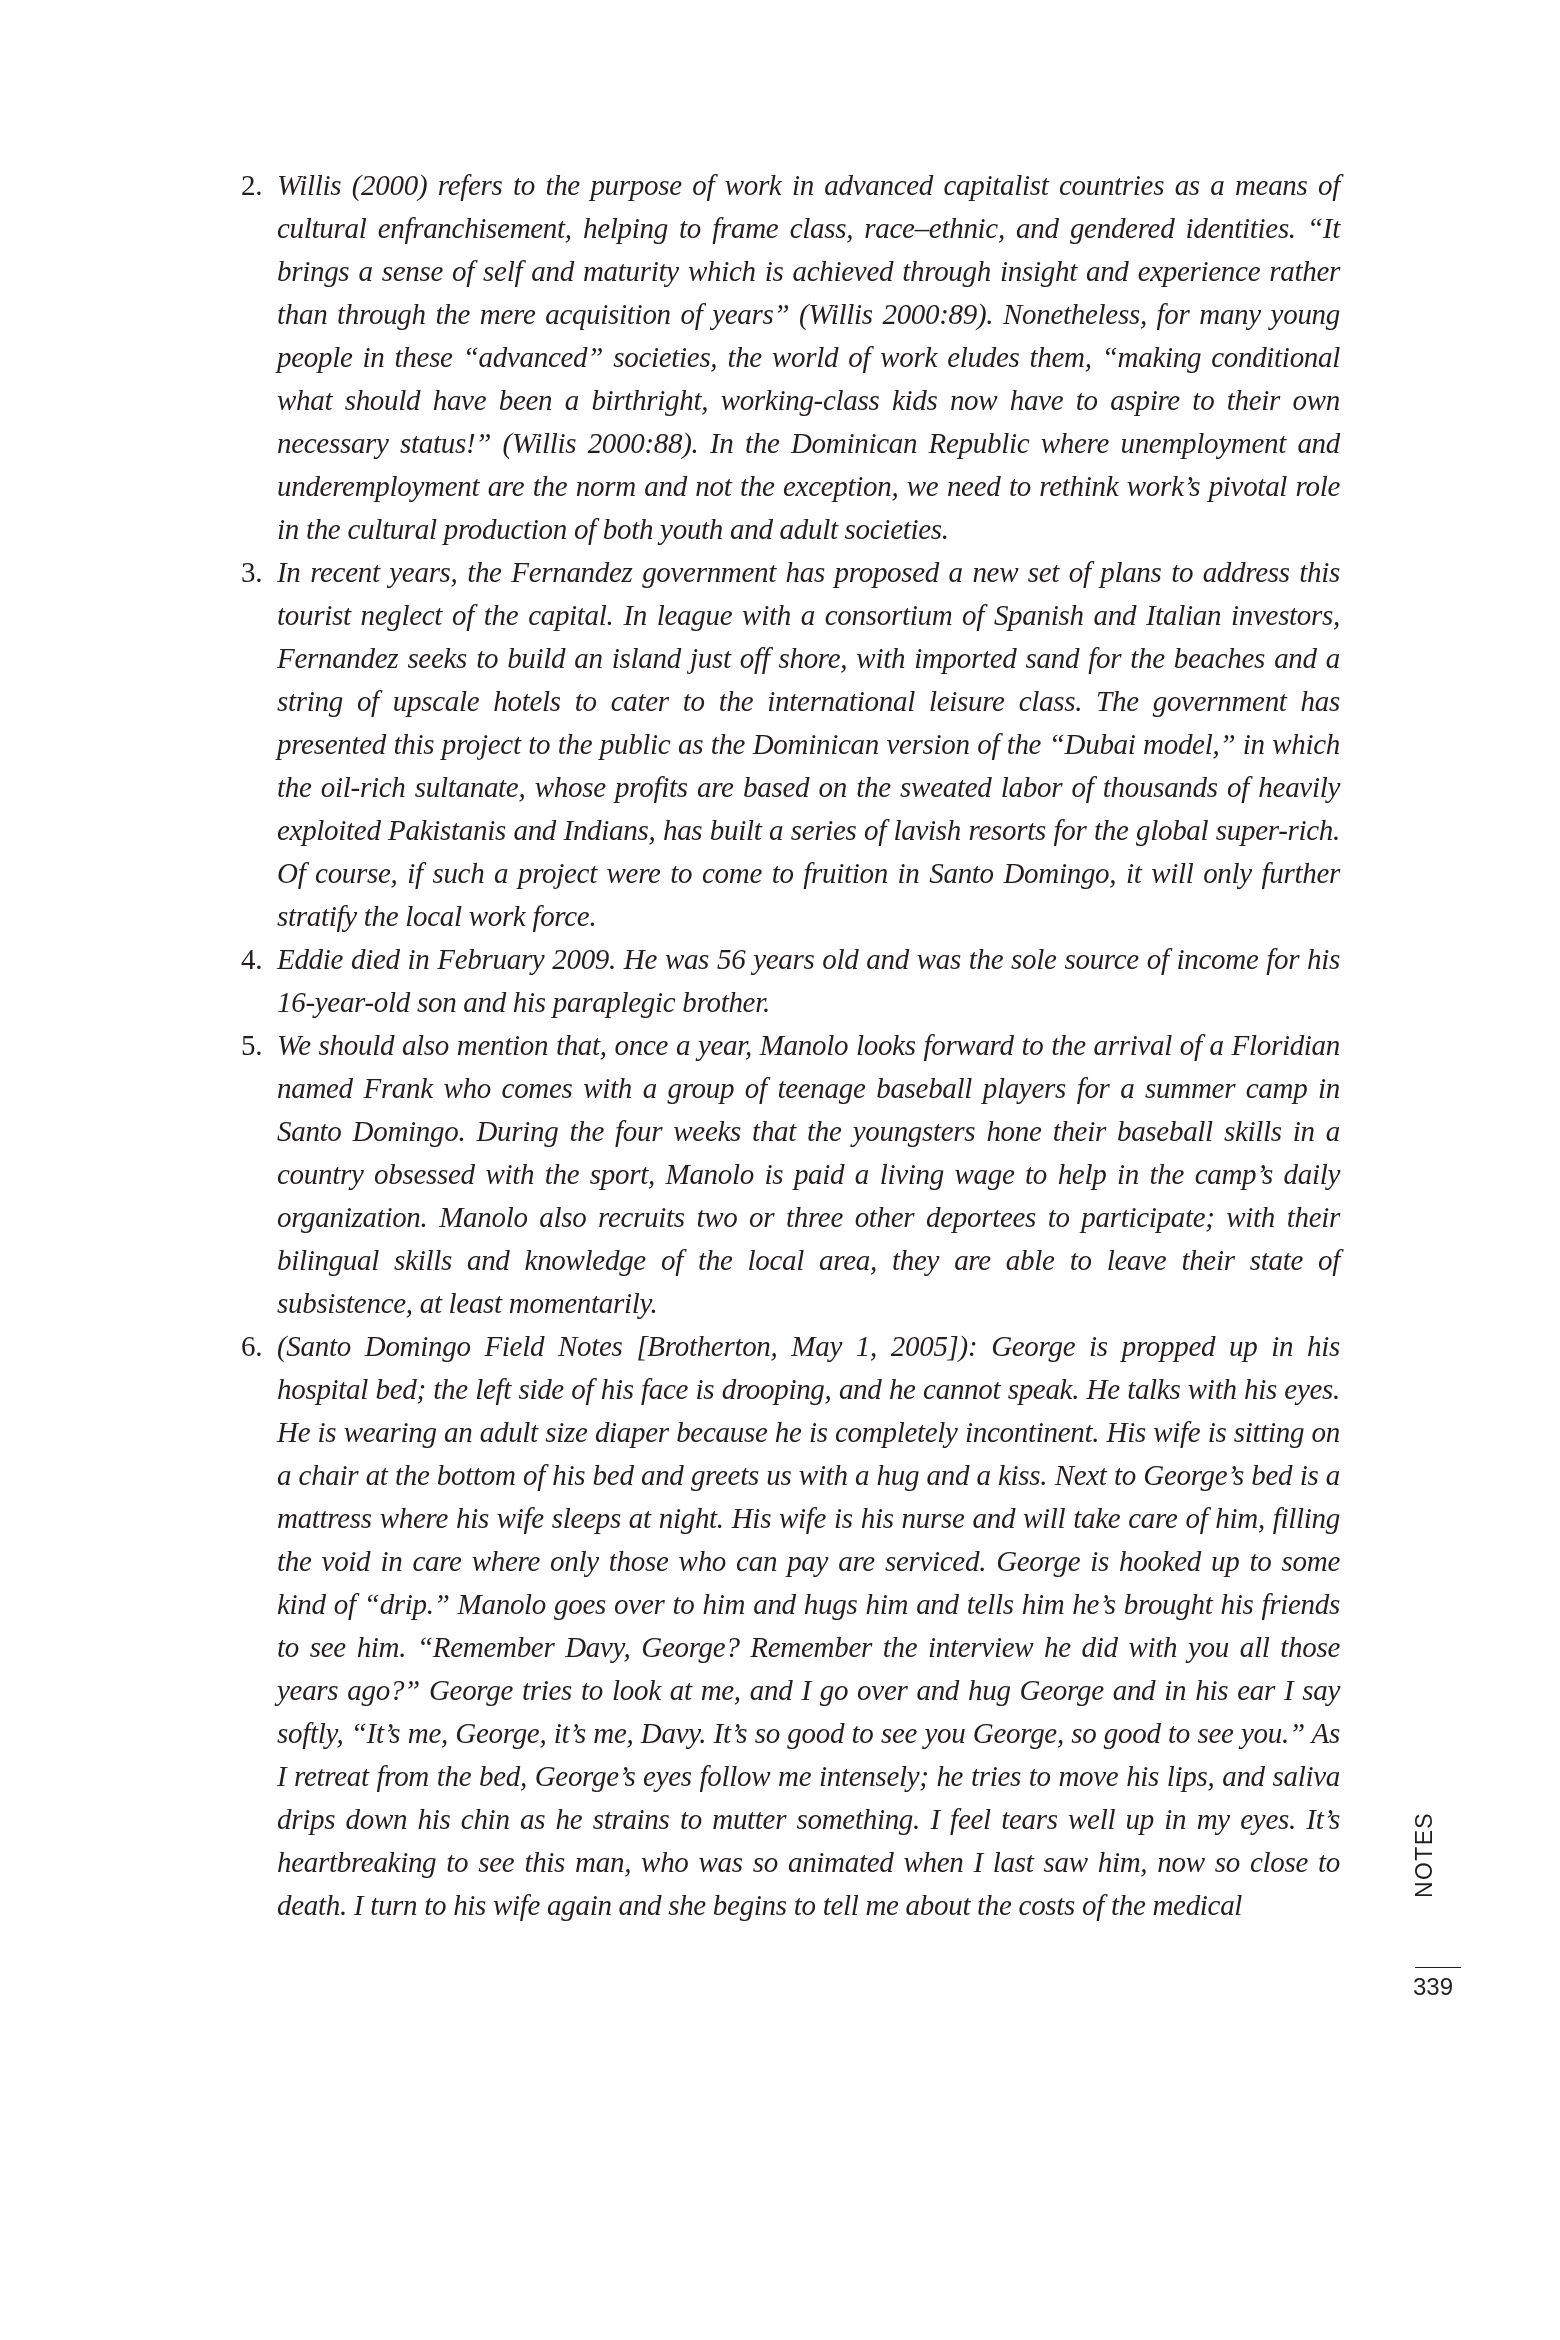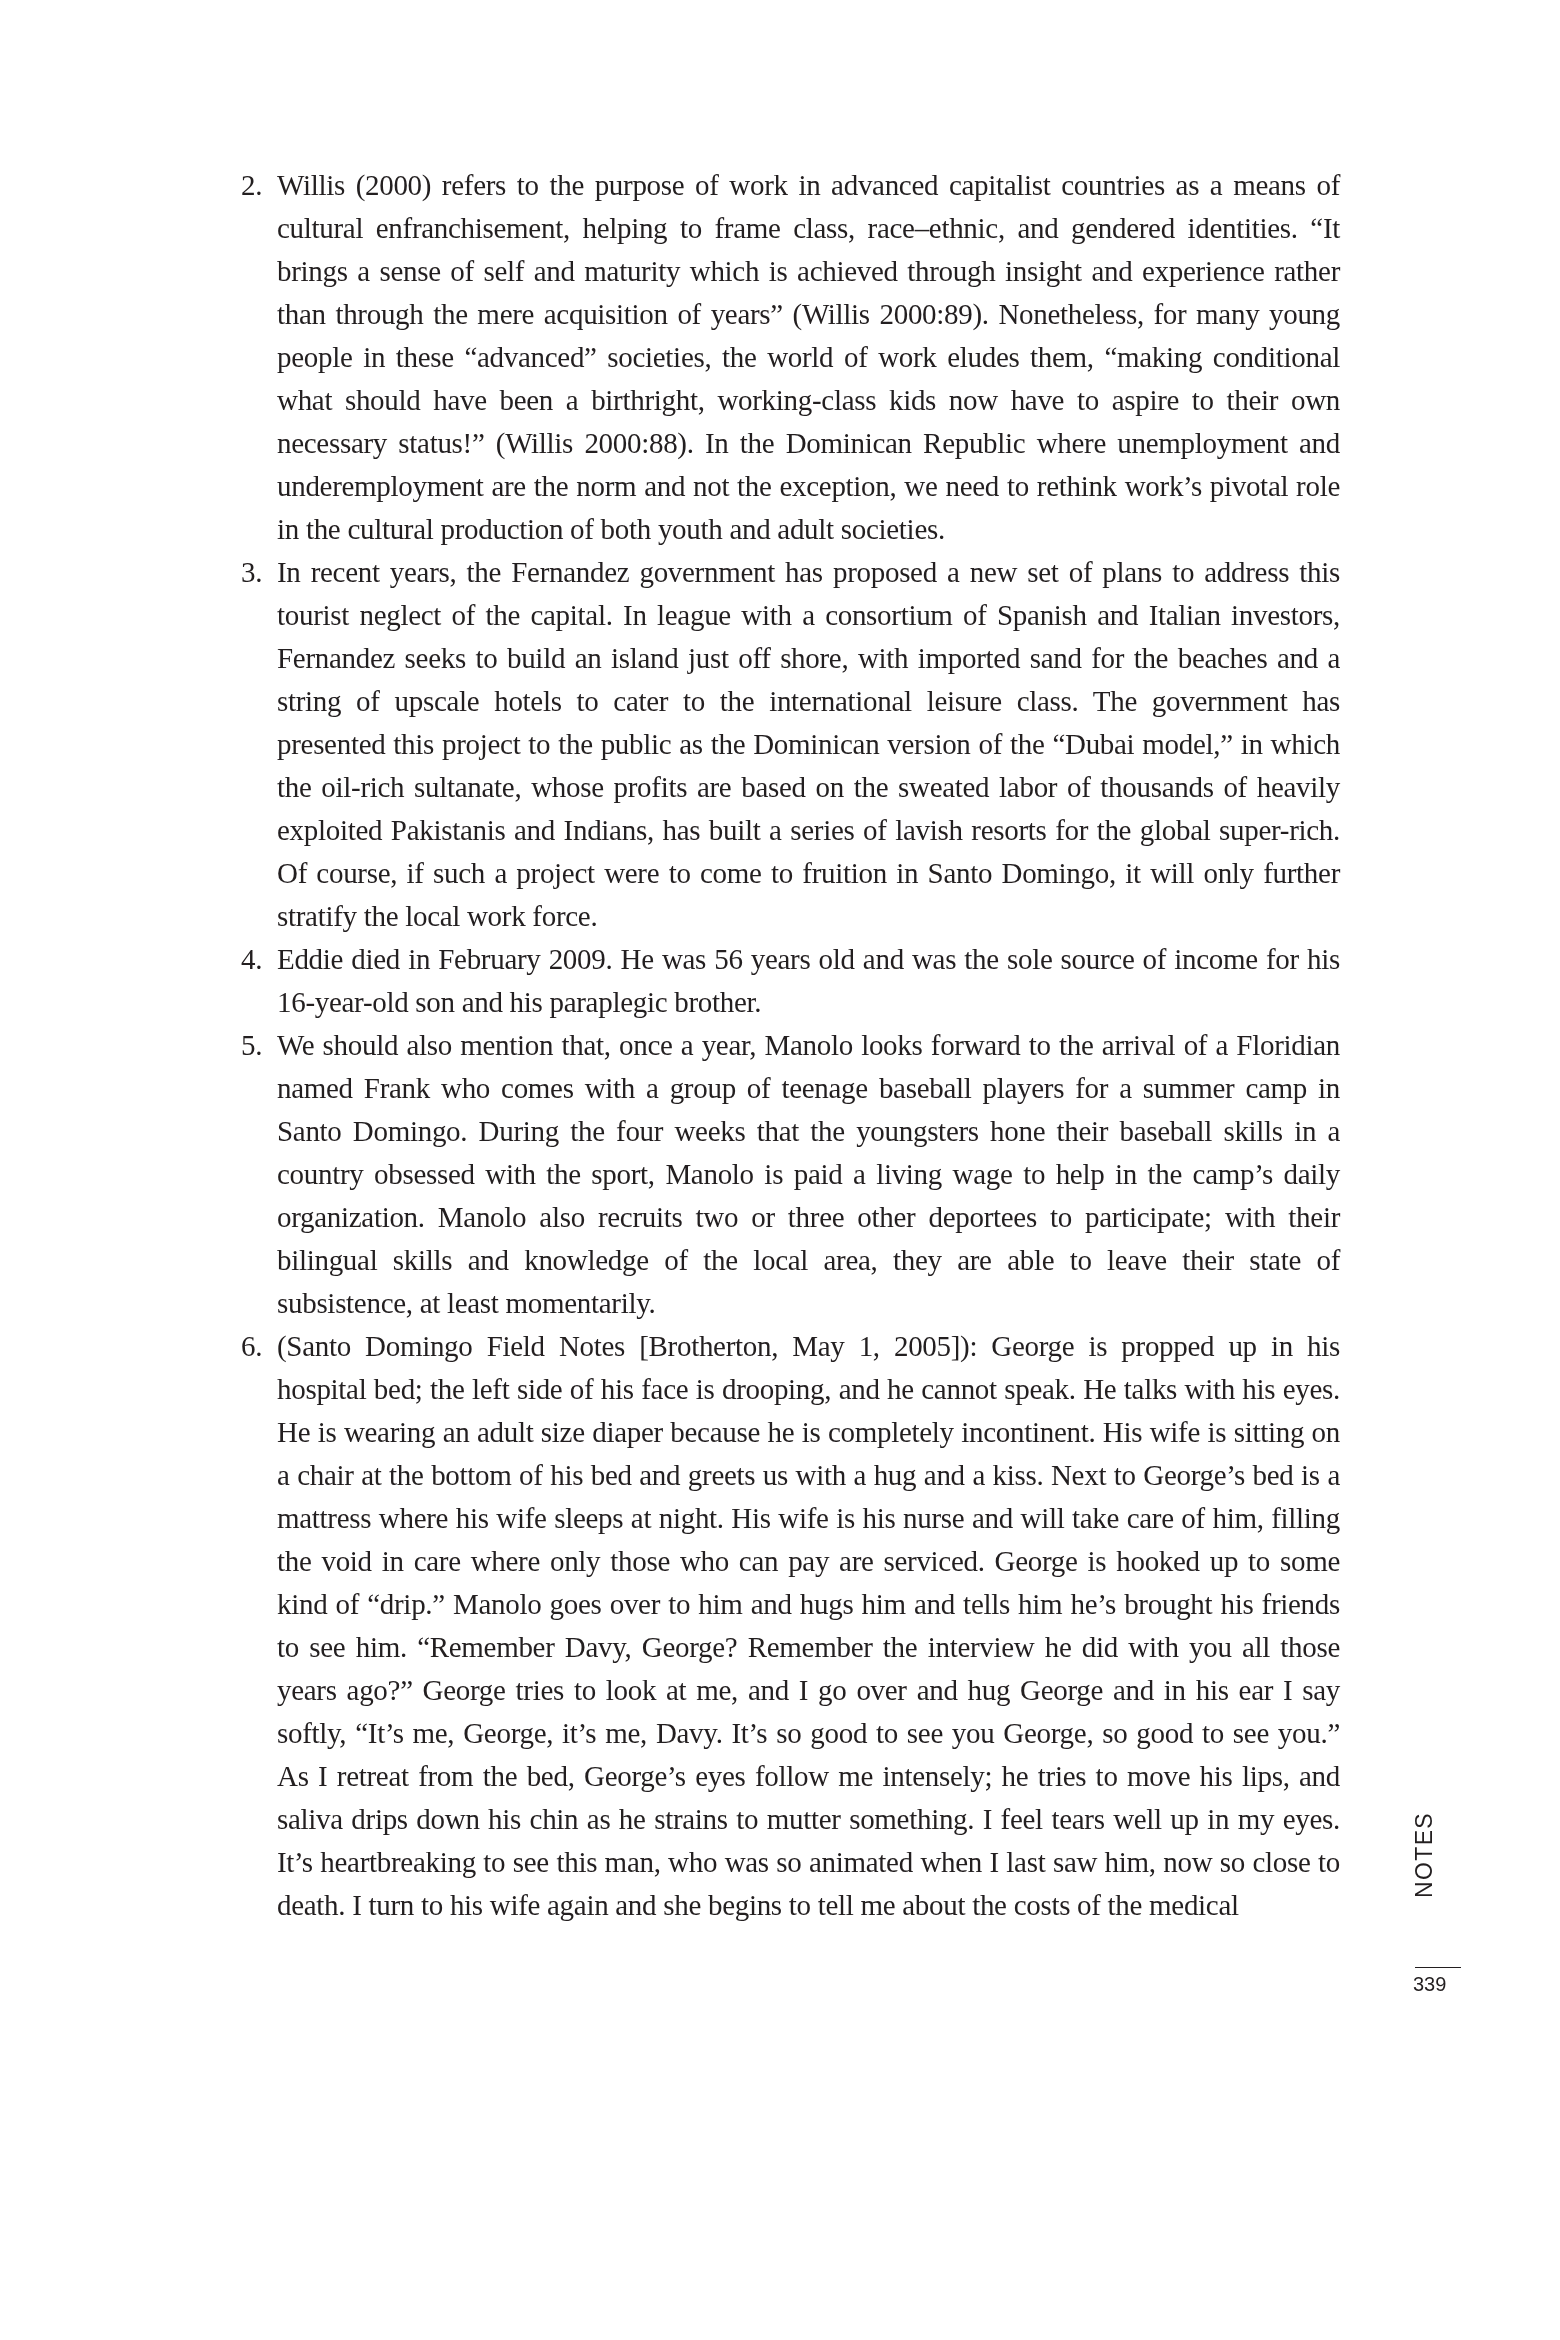--- a/index.html
+++ b/index.html
@@ -15,39 +15,39 @@
   .note {
     position: relative; padding-left: 36px;
     font-size: 29px; line-height: 43px;
     text-align: justify; hyphens: manual;
     letter-spacing: -0.3px; word-spacing: 0px;
   }
   .note-num {
     position: absolute; left: 0; top: 0; width: 32.5px;
     text-align: left;
   }
-  .note-text { display: block; }
+  .note-text { display: block; font-style: italic; }
   .side-label {
     position: absolute; left: 1407px; top: 1807px;
     width: 34px; height: 96px;
   }
   .side-label span {
     position: absolute; left: 50%; top: 50%;
     transform: translate(-50%, -50%) rotate(-90deg);
     font-family: "Liberation Sans", "DejaVu Sans", sans-serif;
     font-size: 23px; letter-spacing: 1.4px; color: #231f20; white-space: nowrap;
   }
   .folio-rule {
     position: absolute; left: 1415px; top: 1967px; width: 46px; height: 1px;
     background: #231f20;
   }
   .folio {
     position: absolute; left: 1413px; top: 1973px;
     font-family: "Liberation Sans", "DejaVu Sans", sans-serif;
-    font-size: 20px; color: #231f20;
+    font-size: 24px; color: #231f20;
   }
 </style>
 </head>
 <body>
 
 <ol class="notes-list">
   <li class="note">
     <span class="note-num">2.</span>
     <span class="note-text">Willis (2000) refers to the purpose of work in advanced capitalist countries as a means of cultural enfranchisement, helping to frame class, race–ethnic, and gen­dered identities. “It brings a sense of self and maturity which is achieved through insight and experience rather than through the mere acquisition of years” (Willis 2000:89). Nonetheless, for many young people in these “advanced” societies, the world of work eludes them, “making conditional what should have been a birthright, working-class kids now have to aspire to their own necessary status!” (Willis 2000:88). In the Dominican Republic where unemployment and under­employment are the norm and not the exception, we need to rethink work’s piv­otal role in the cultural production of both youth and adult societies.</span>
   </li>

